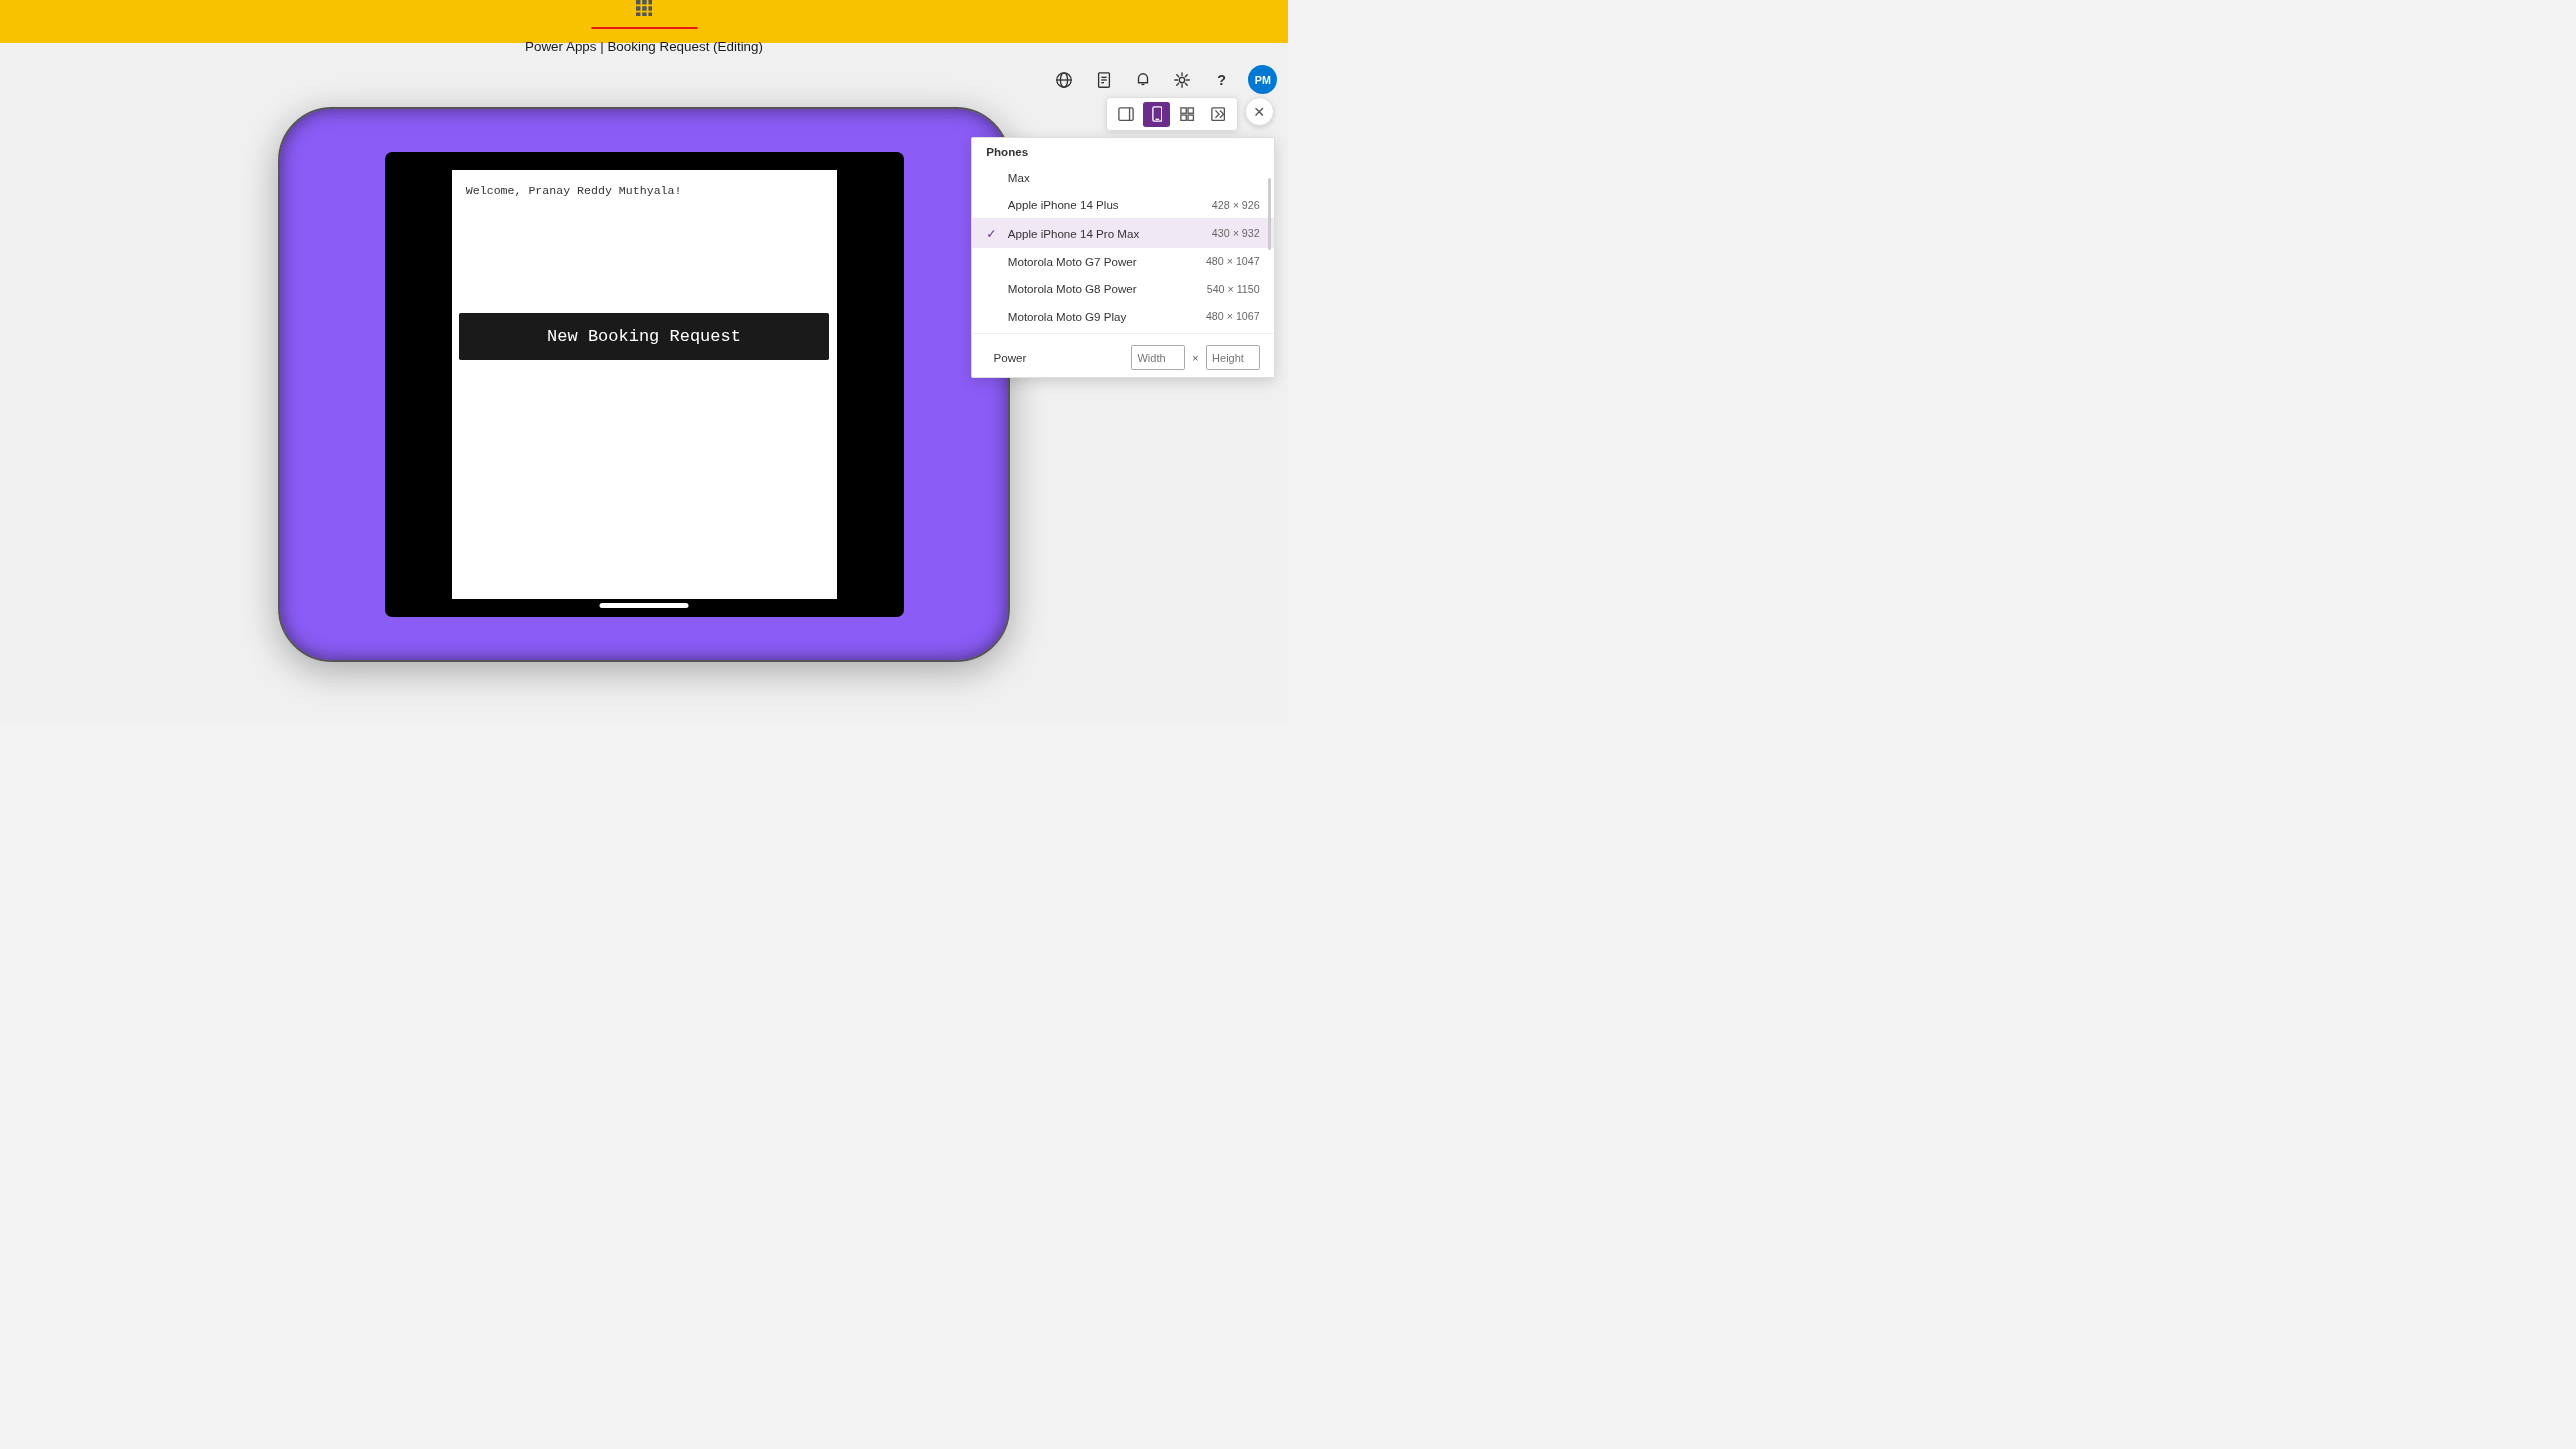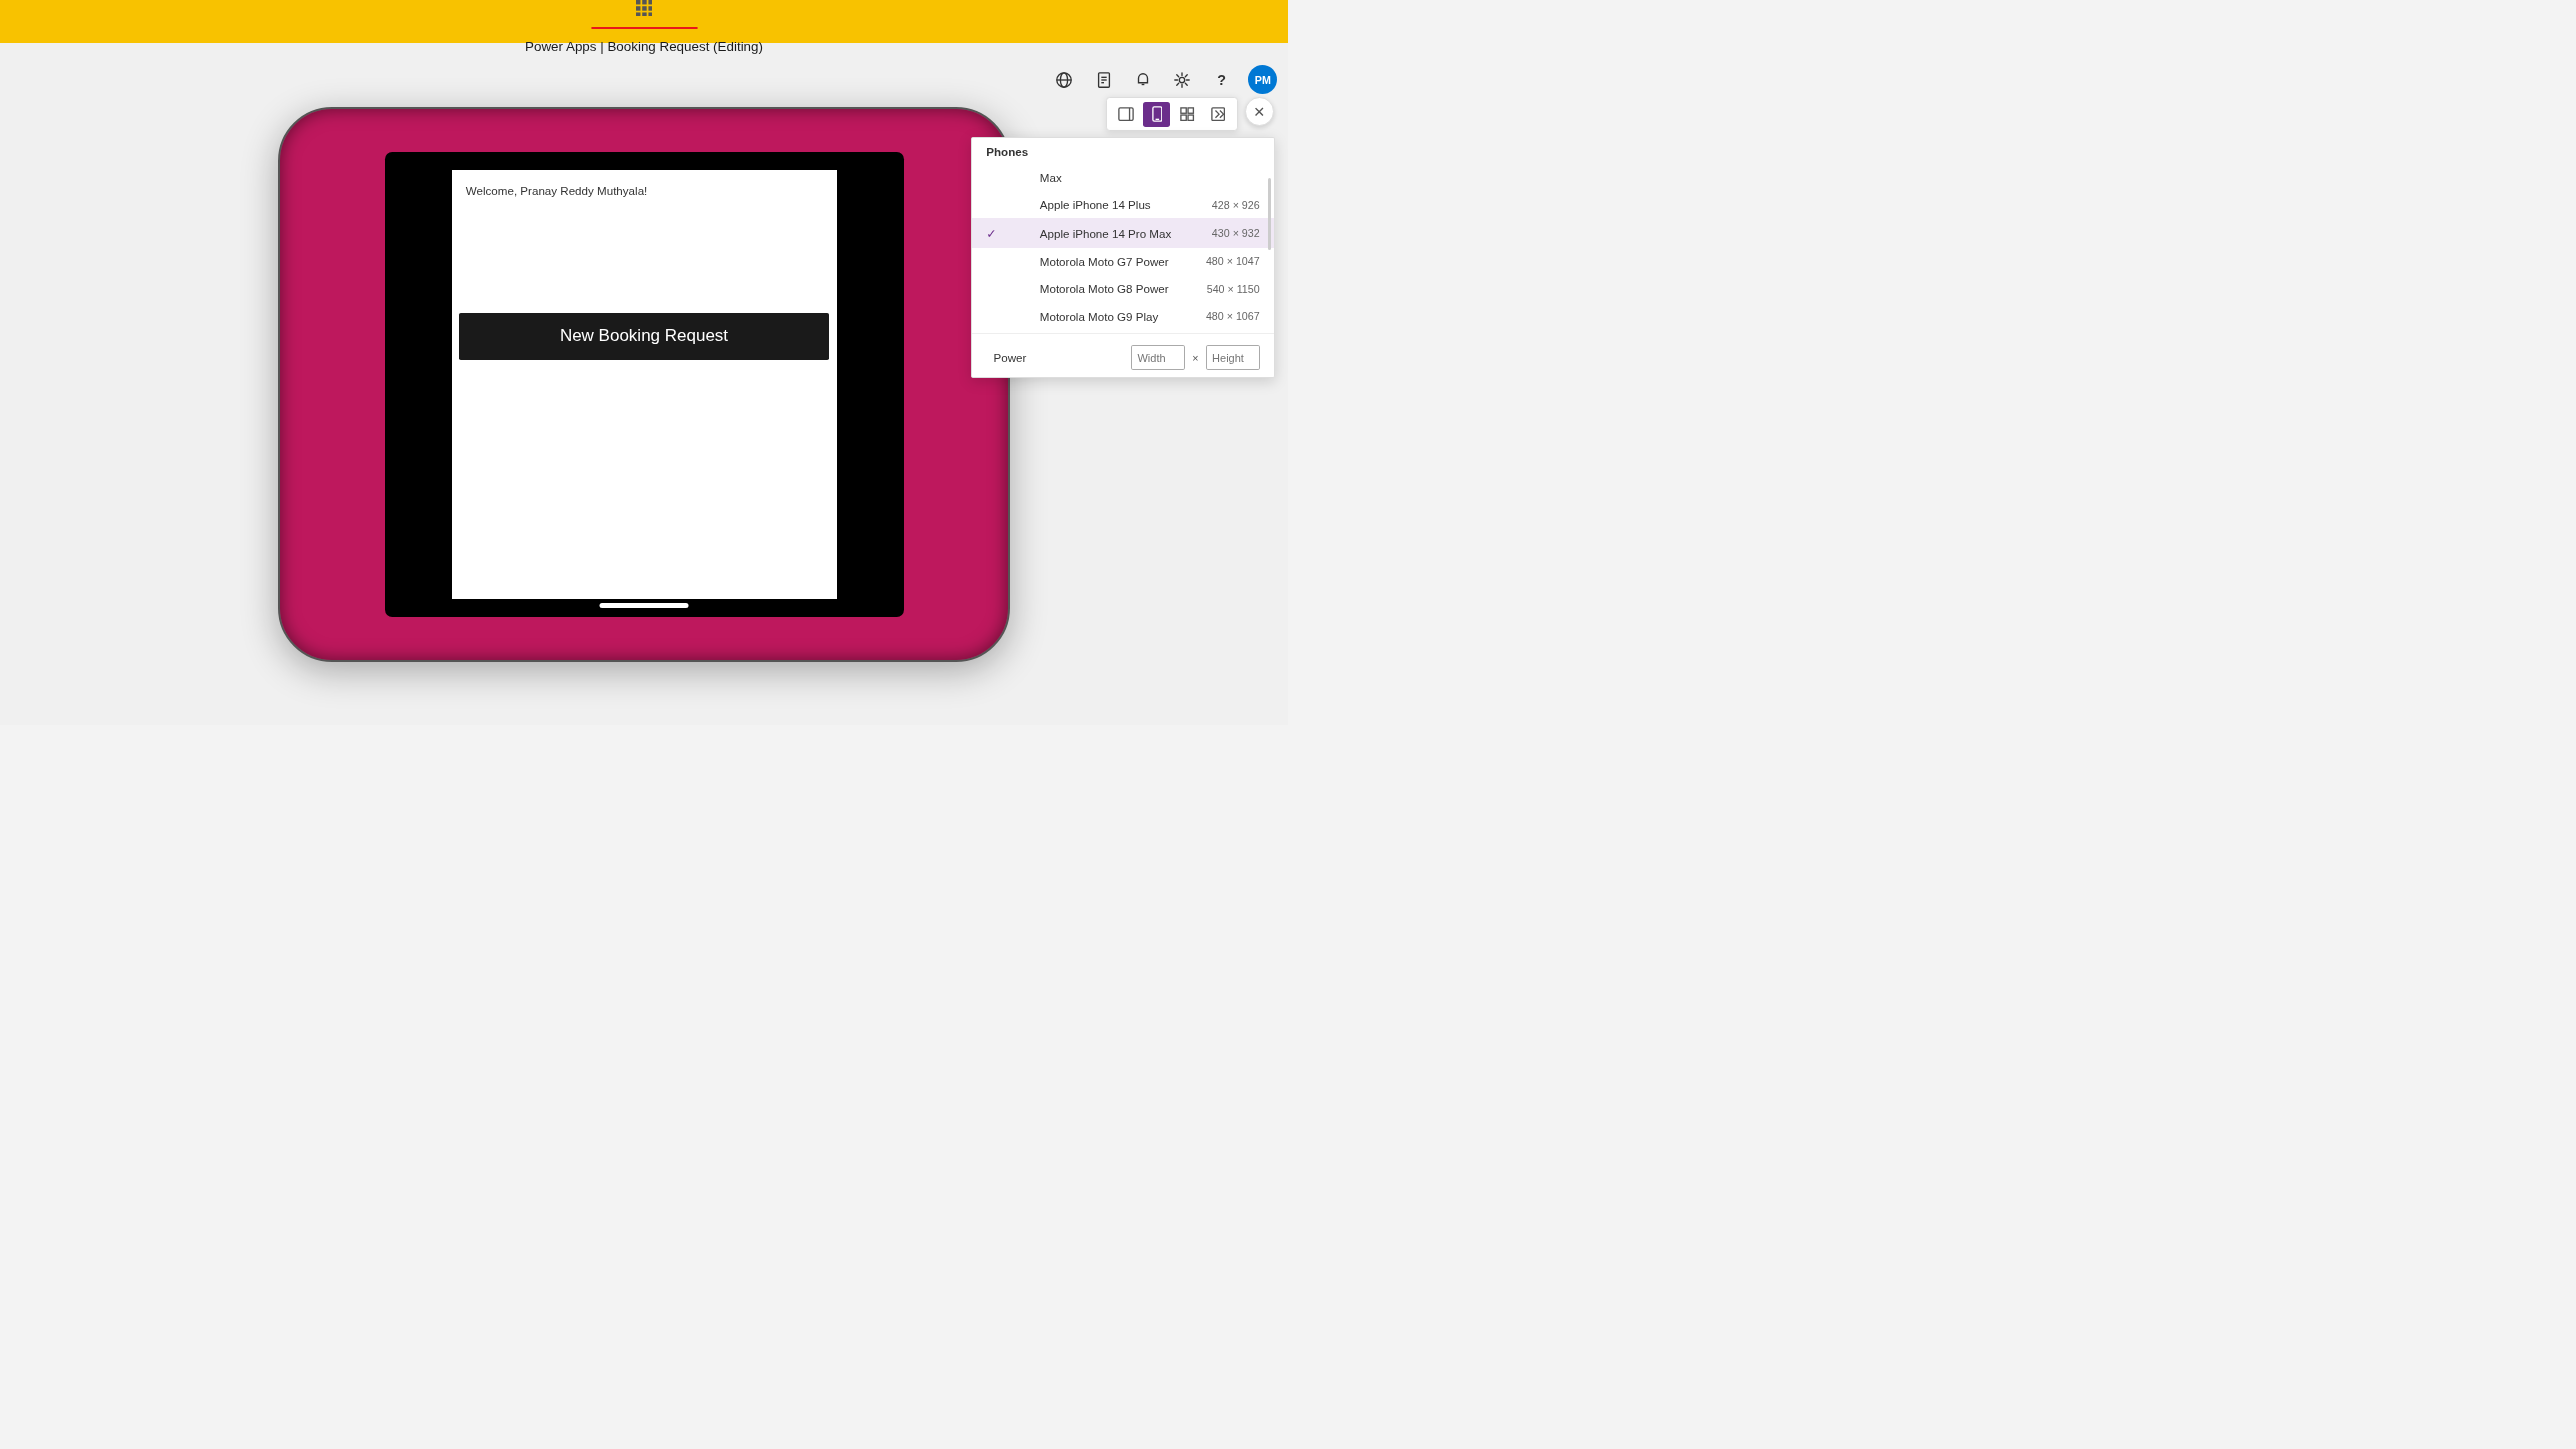--- a/index.html
+++ b/index.html
@@ -66,28 +66,29 @@
       display: flex;
       align-items: center;
       justify-content: center;
       position: relative;
     }
 
     
     .device-frame {
       width: 732px;
       height: 555px;
-      background: #be185d;
+      background: #8b5cf6;
       border-radius: 54px;
       display: flex;
       align-items: center;
       justify-content: center;
       position: relative;
       border: 2.7px solid #555;
       box-shadow: inset 0 0 18px rgba(0,0,0,0.5), 0 9px 36px rgba(0,0,0,0.3);
+      font-family: Liberation Mono, monospace;
     }
     .device-inner {
       width: 519px;
       height: 465px;
       background: #000;
       border-radius: 7.2px;
       display: flex;
       align-items: center;
       justify-content: center;
       overflow: hidden;
@@ -233,21 +234,20 @@
     .dropdown-item.selected {
       background: #f0e8f5;
     }
     .dropdown-item .check {
       width: 14.3px;
       font-size: 12.5px;
       color: #6b2d8b;
     }
     .dropdown-item .item-name {
       flex: 1;
-      margin-left: 32px;
     }
     .dropdown-item .item-size {
       color: #666;
       font-size: 10.7px;
     }
     .dropdown-divider {
       height: 0.9px;
       background: #eee;
       margin: 3.6px 0;
     }

